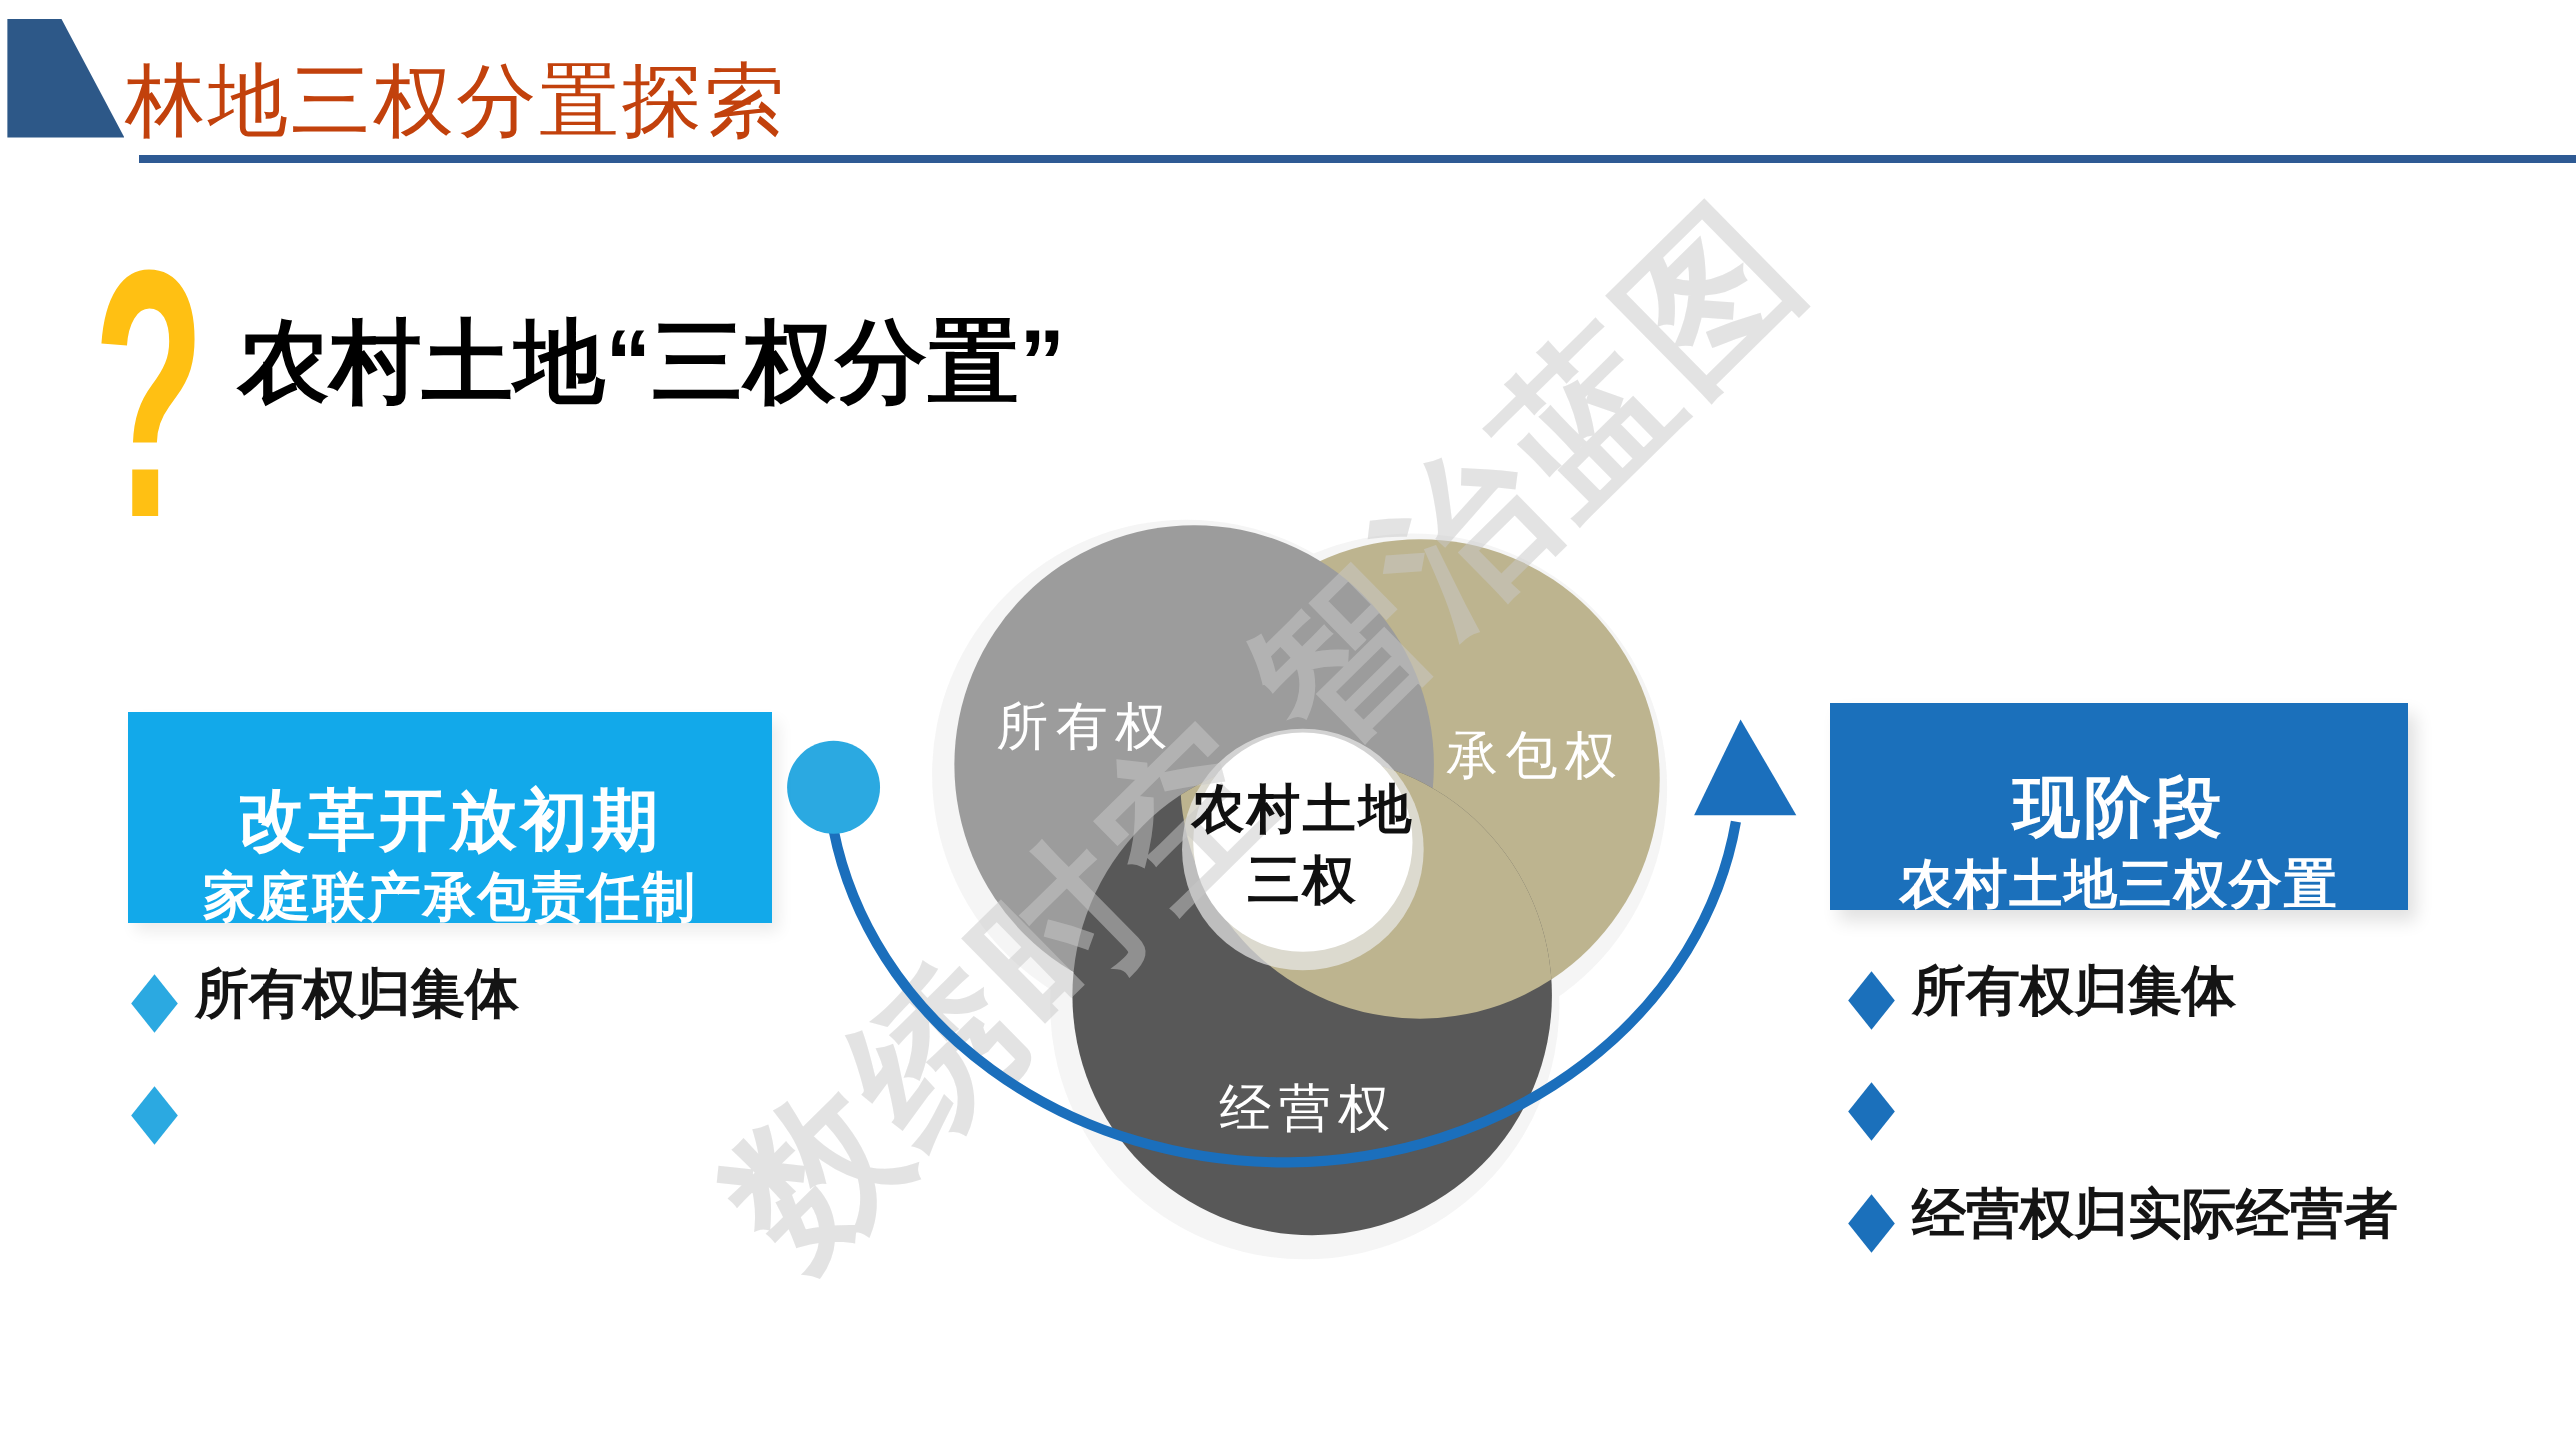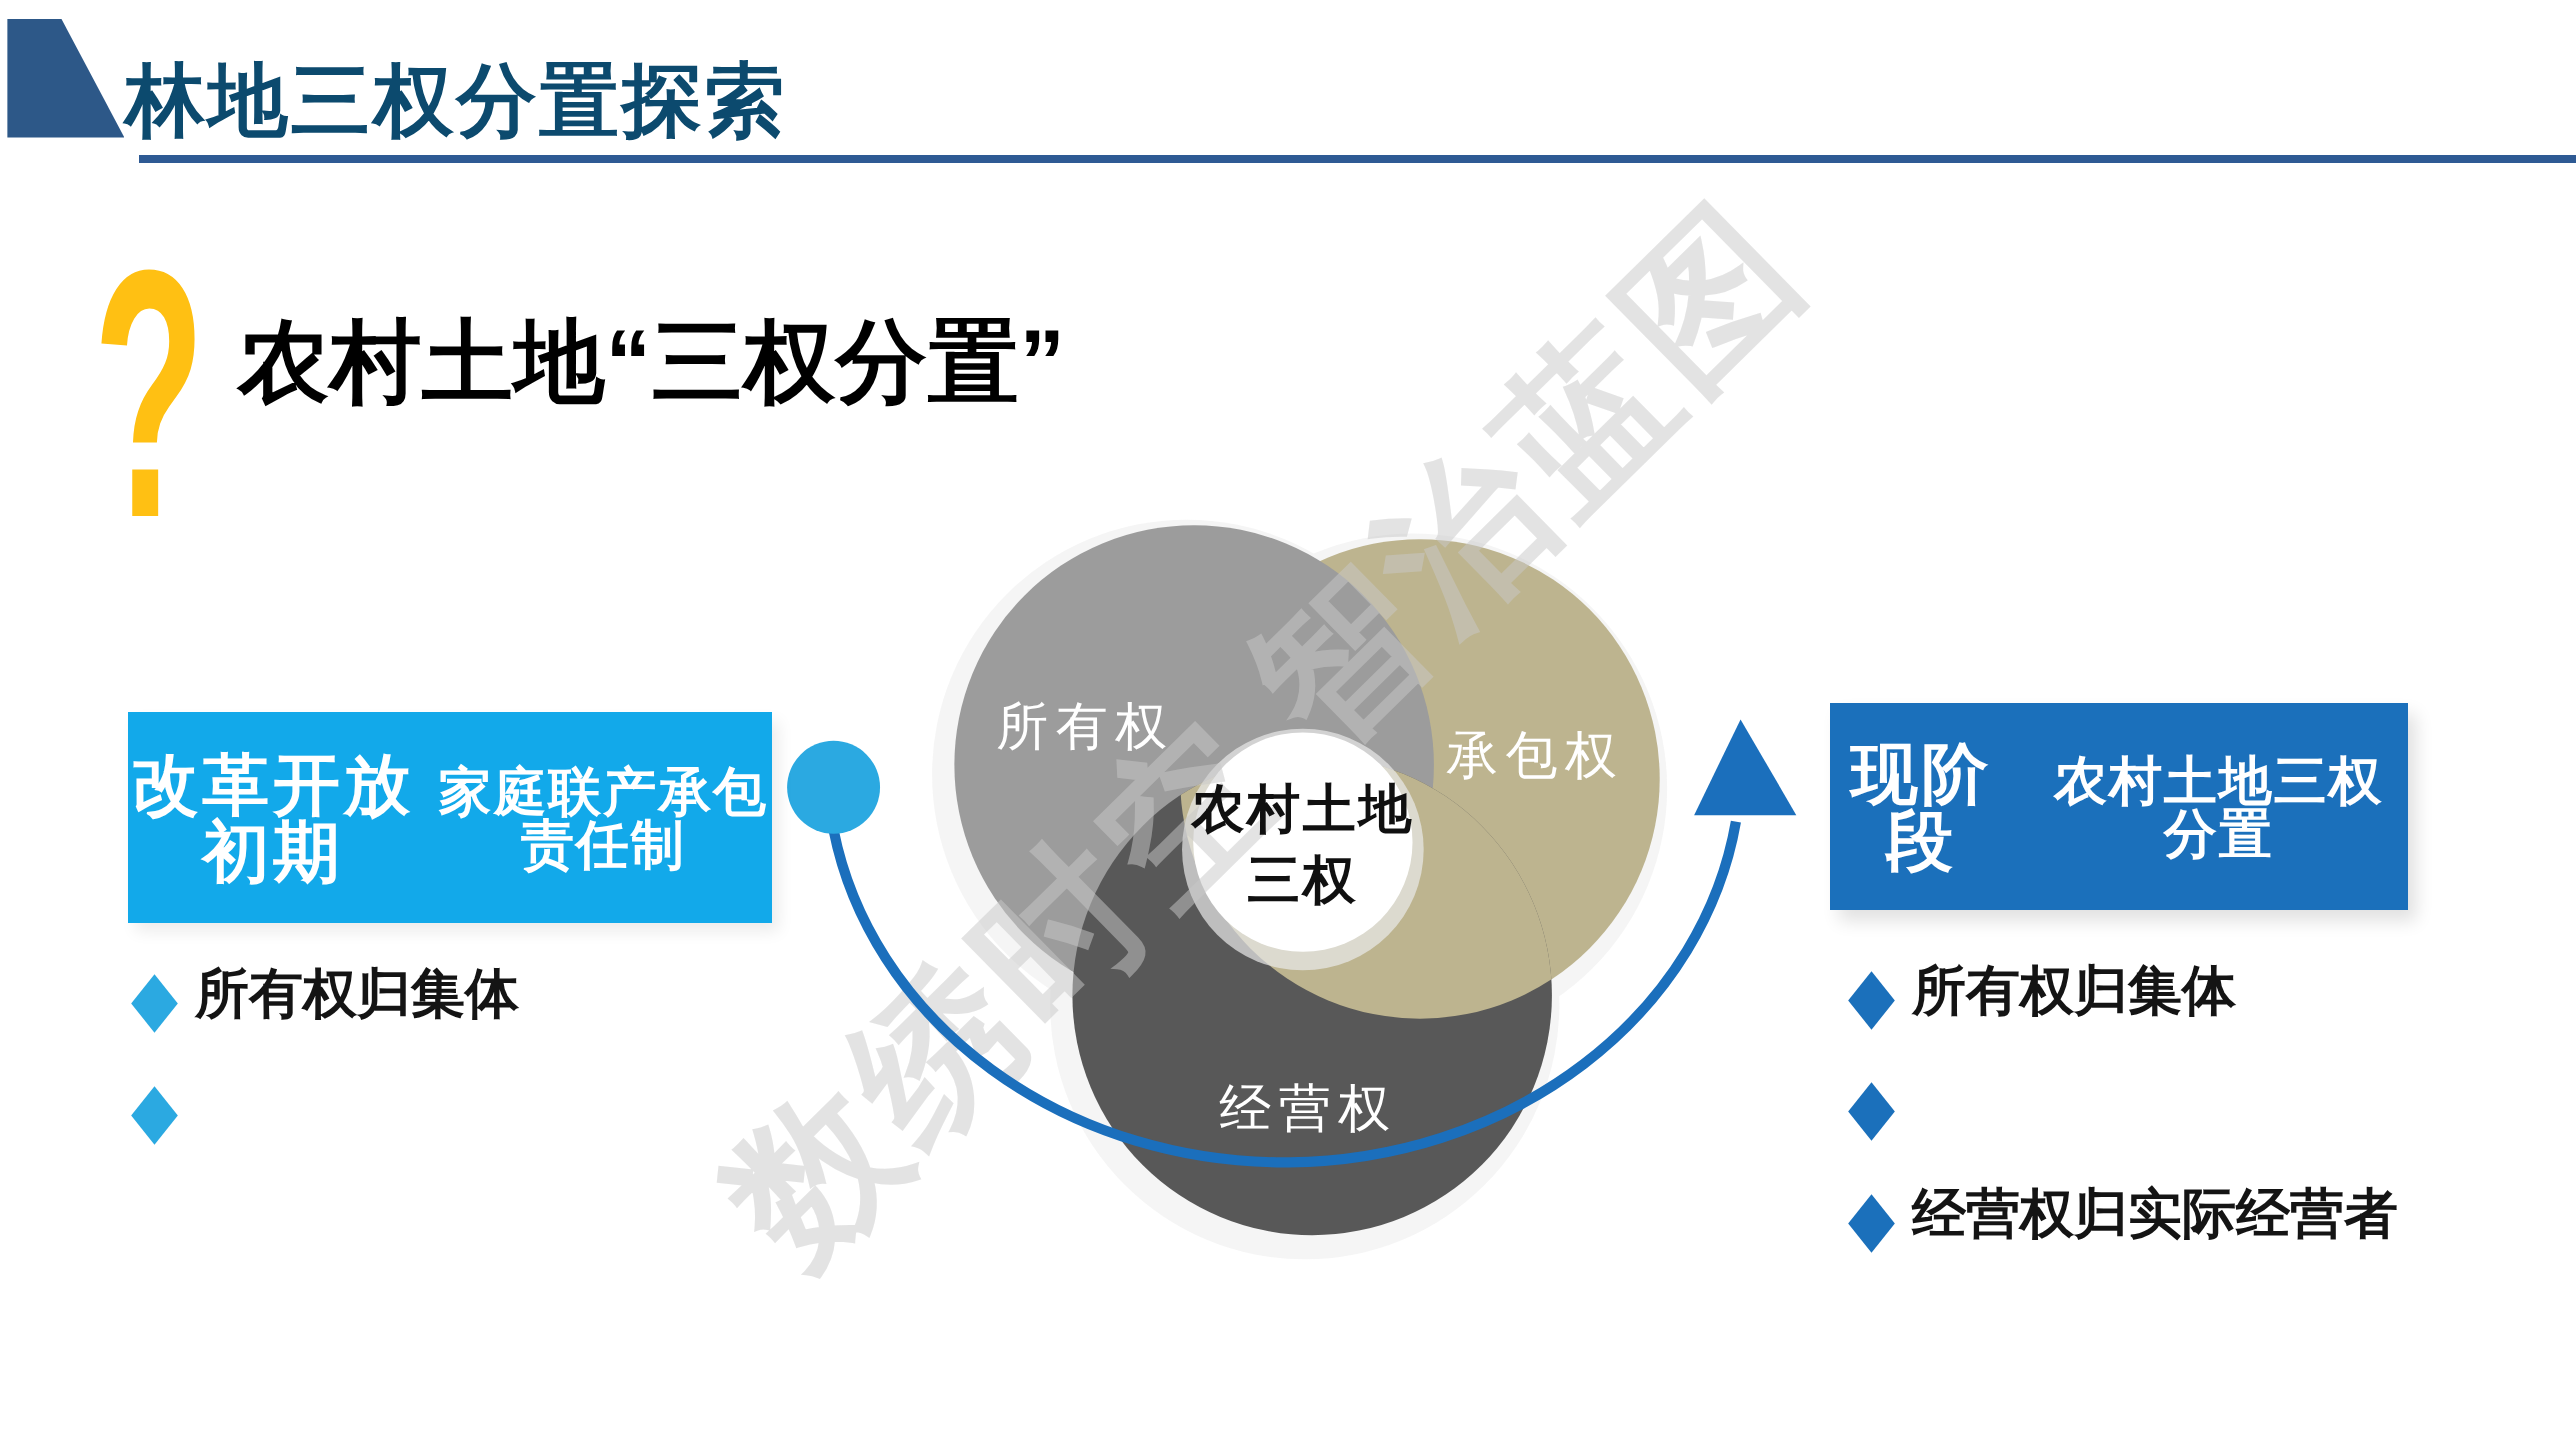--- a/index.html
+++ b/index.html
@@ -2,32 +2,32 @@
 <html style="font-size:15px"><head>
 <meta charset="utf-8">
 <style>
   html,body{margin:0;padding:0;background:#ffffff;}
   .slide{position:relative;width:2576px;height:1450px;background:#ffffff;overflow:hidden;
          font-family:"Liberation Sans","DejaVu Sans",sans-serif;}
 
   
   .corner-shape{position:absolute;left:7.4px;top:18.6px;width:117px;height:119px;
                 background:#2d5888;clip-path:polygon(0 0,46% 0,100% 100%,0 100%);}
-  .page-title{position:absolute;left:125px;top:48px;font-size:80px;font-weight:bold;
-              color:#0c4a6e;letter-spacing:2.8px;white-space:nowrap;}
+  .page-title{position:absolute;left:125px;top:48px;font-size:80px;font-weight:normal;
+              color:#c2410c;letter-spacing:2.8px;white-space:nowrap;}
   .title-underline{position:absolute;left:139px;top:155px;width:2437px;height:8.4px;background:#2e5a94;}
 
   
   .q-mark{position:absolute;left:93px;top:249px;font-size:353px;line-height:0.82;
           font-weight:bold;color:#ffc013;transform:scaleX(0.52);transform-origin:left top;}
   .section-heading{position:absolute;left:238px;top:301px;font-size:91px;font-weight:bold;
                    color:#000000;letter-spacing:0.9px;white-space:nowrap;}
 
   
-  .era-box{position:absolute;display:flex;flex-direction:row;justify-content:flex-start;
+  .era-box{position:absolute;display:flex;flex-direction:column;justify-content:flex-end;
            align-items:center;gap:16.7px;color:#ffffff;text-align:center;}
   .era-box .era-title{font-size:67px;font-weight:bold;letter-spacing:3.7px;line-height:1;}
   .era-box .era-subtitle{font-size:53px;font-weight:bold;letter-spacing:1.9px;line-height:1;}
   .era-box.left{left:128px;top:712px;width:644px;height:211px;background:#12a9ea;
                 box-shadow:7.4px 9.3px 15px rgba(0,0,0,.08);}
   .era-box.right{left:1830px;top:703px;width:578px;height:207px;background:#1b70bb;
                  box-shadow:9.3px 11px 16.7px rgba(0,0,0,.12);}
 
   
   .bullet-row{position:absolute;display:flex;align-items:flex-end;gap:24px;height:65px;}

